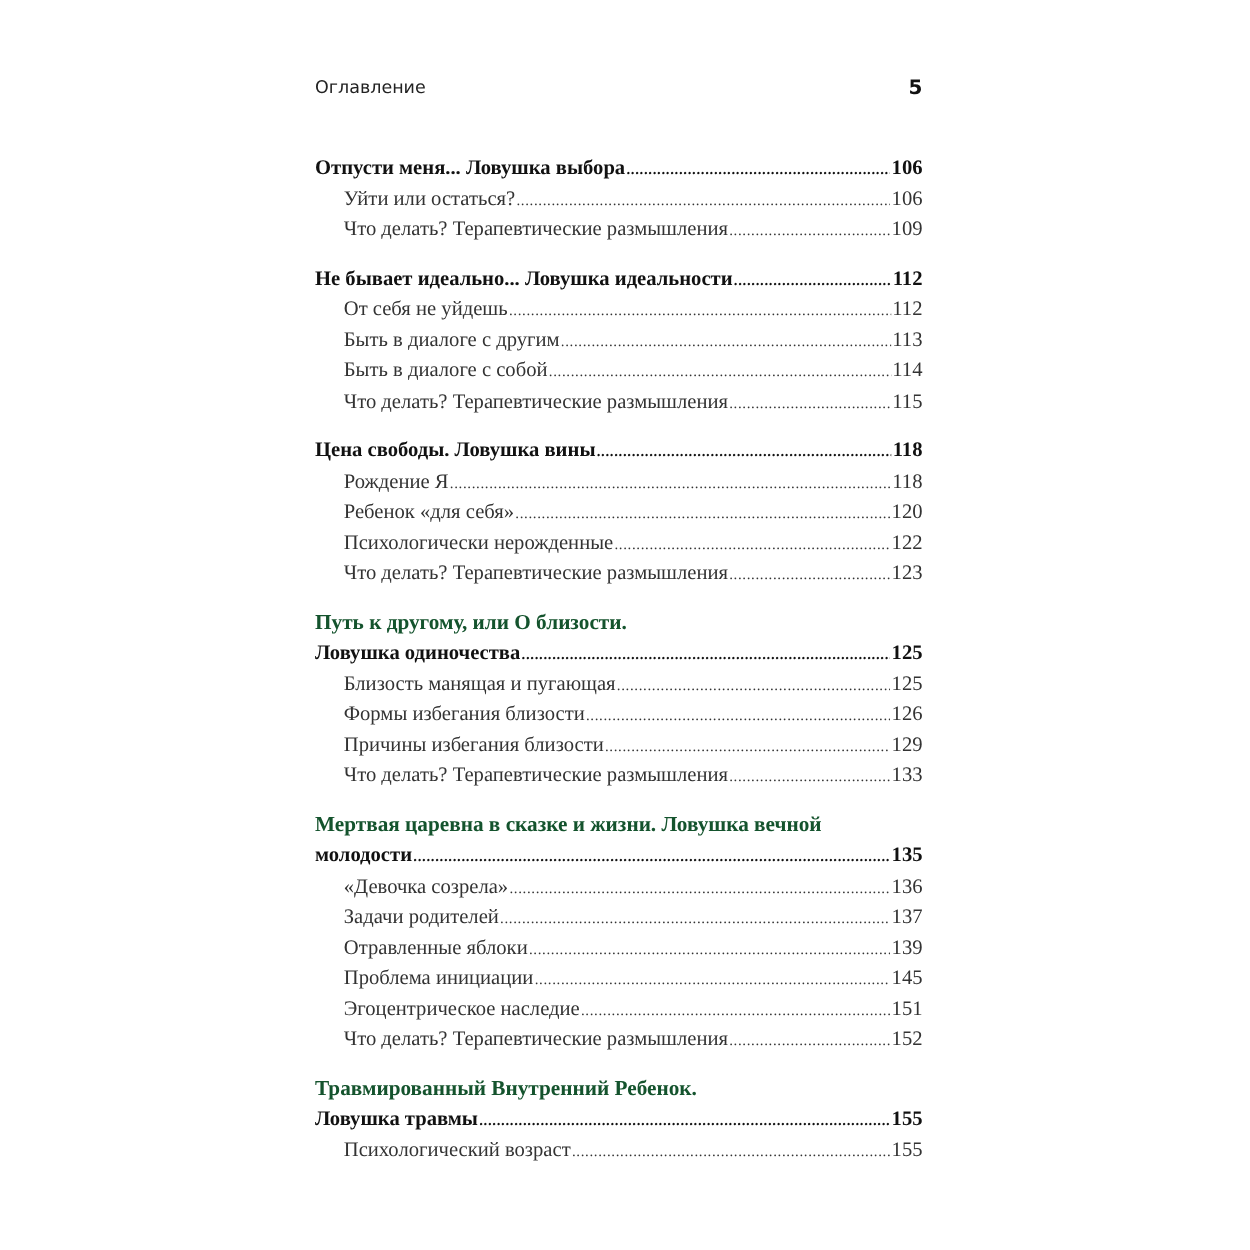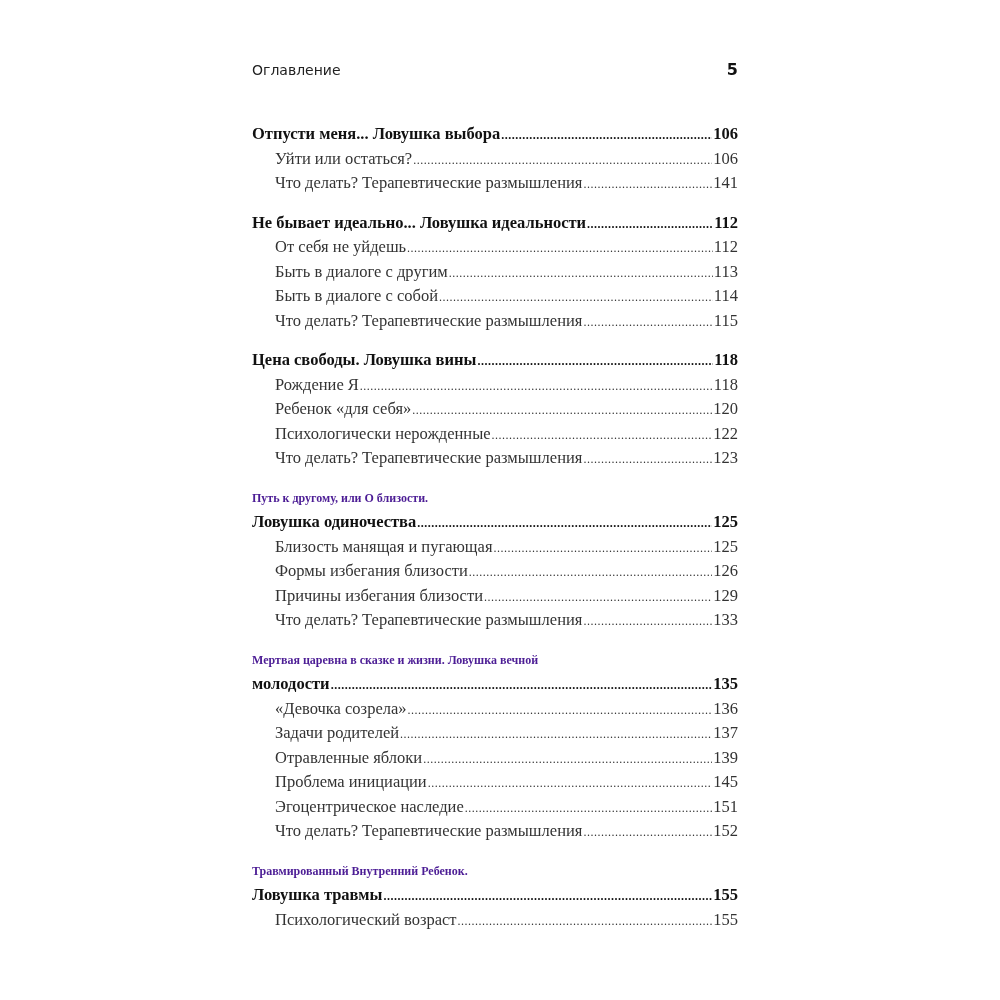--- a/index.html
+++ b/index.html
@@ -10,21 +10,21 @@
   .page-num { position: absolute; right: 0; top: 0; font-family: "DejaVu Sans", sans-serif; font-weight: bold; font-size: 16px; color: #111; }
   .toc { position: absolute; top: 122px; left: 0; width: 486px; }
   .section { margin-bottom: 15px; }
   .row { display: flex; align-items: baseline; height: 24.5px; font-family: "Liberation Serif", serif; font-size: 16.5px; line-height: 24.5px; color: #222; white-space: nowrap; }
   .row.chapter { font-weight: bold; color: #111; }
   .row.sub { padding-left: 23px; color: #333; justify-content: center; }
   .row .t { flex: 0 0 auto; }
   .row .dots { flex: 1 1 auto; overflow: hidden; margin: 0 1px; letter-spacing: 0.5px; font-size: 12px; }
   .row .dots::before { content: "........................................................................................................................................................................................................"; }
   .row .p { flex: 0 0 auto; }
-  .line-only { height: 24.5px; font-family: "Liberation Serif", serif; font-size: 12px; font-weight: bold; line-height: 24.5px; color: #4c1d95; white-space: nowrap; }
+  .line-only { height: 24.5px; font-family: "Liberation Serif", serif; font-size: 17px; font-weight: bold; line-height: 24.5px; color: #14532d; white-space: nowrap; }
 </style>
 </head>
 <body>
 
 <div class="page">
   <div class="running-head">
     <span class="running-title">Оглавление</span>
     <span class="page-num">5</span>
   </div>
   <div class="toc" id="toc">
@@ -35,21 +35,21 @@
           <span class="p">106</span>
         </div>
         <div class="row sub">
           <span class="t">Уйти или остаться?</span>
           <span class="dots"></span>
           <span class="p">106</span>
         </div>
         <div class="row sub">
           <span class="t">Что делать? Терапевтические размышления</span>
           <span class="dots"></span>
-          <span class="p">141</span>
+          <span class="p">109</span>
         </div>
       </div>
       <div class="section">
         <div class="row chapter">
           <span class="t">Не бывает идеально... Ловушка идеальности</span>
           <span class="dots"></span>
           <span class="p">112</span>
         </div>
         <div class="row sub">
           <span class="t">От себя не уйдешь</span>

